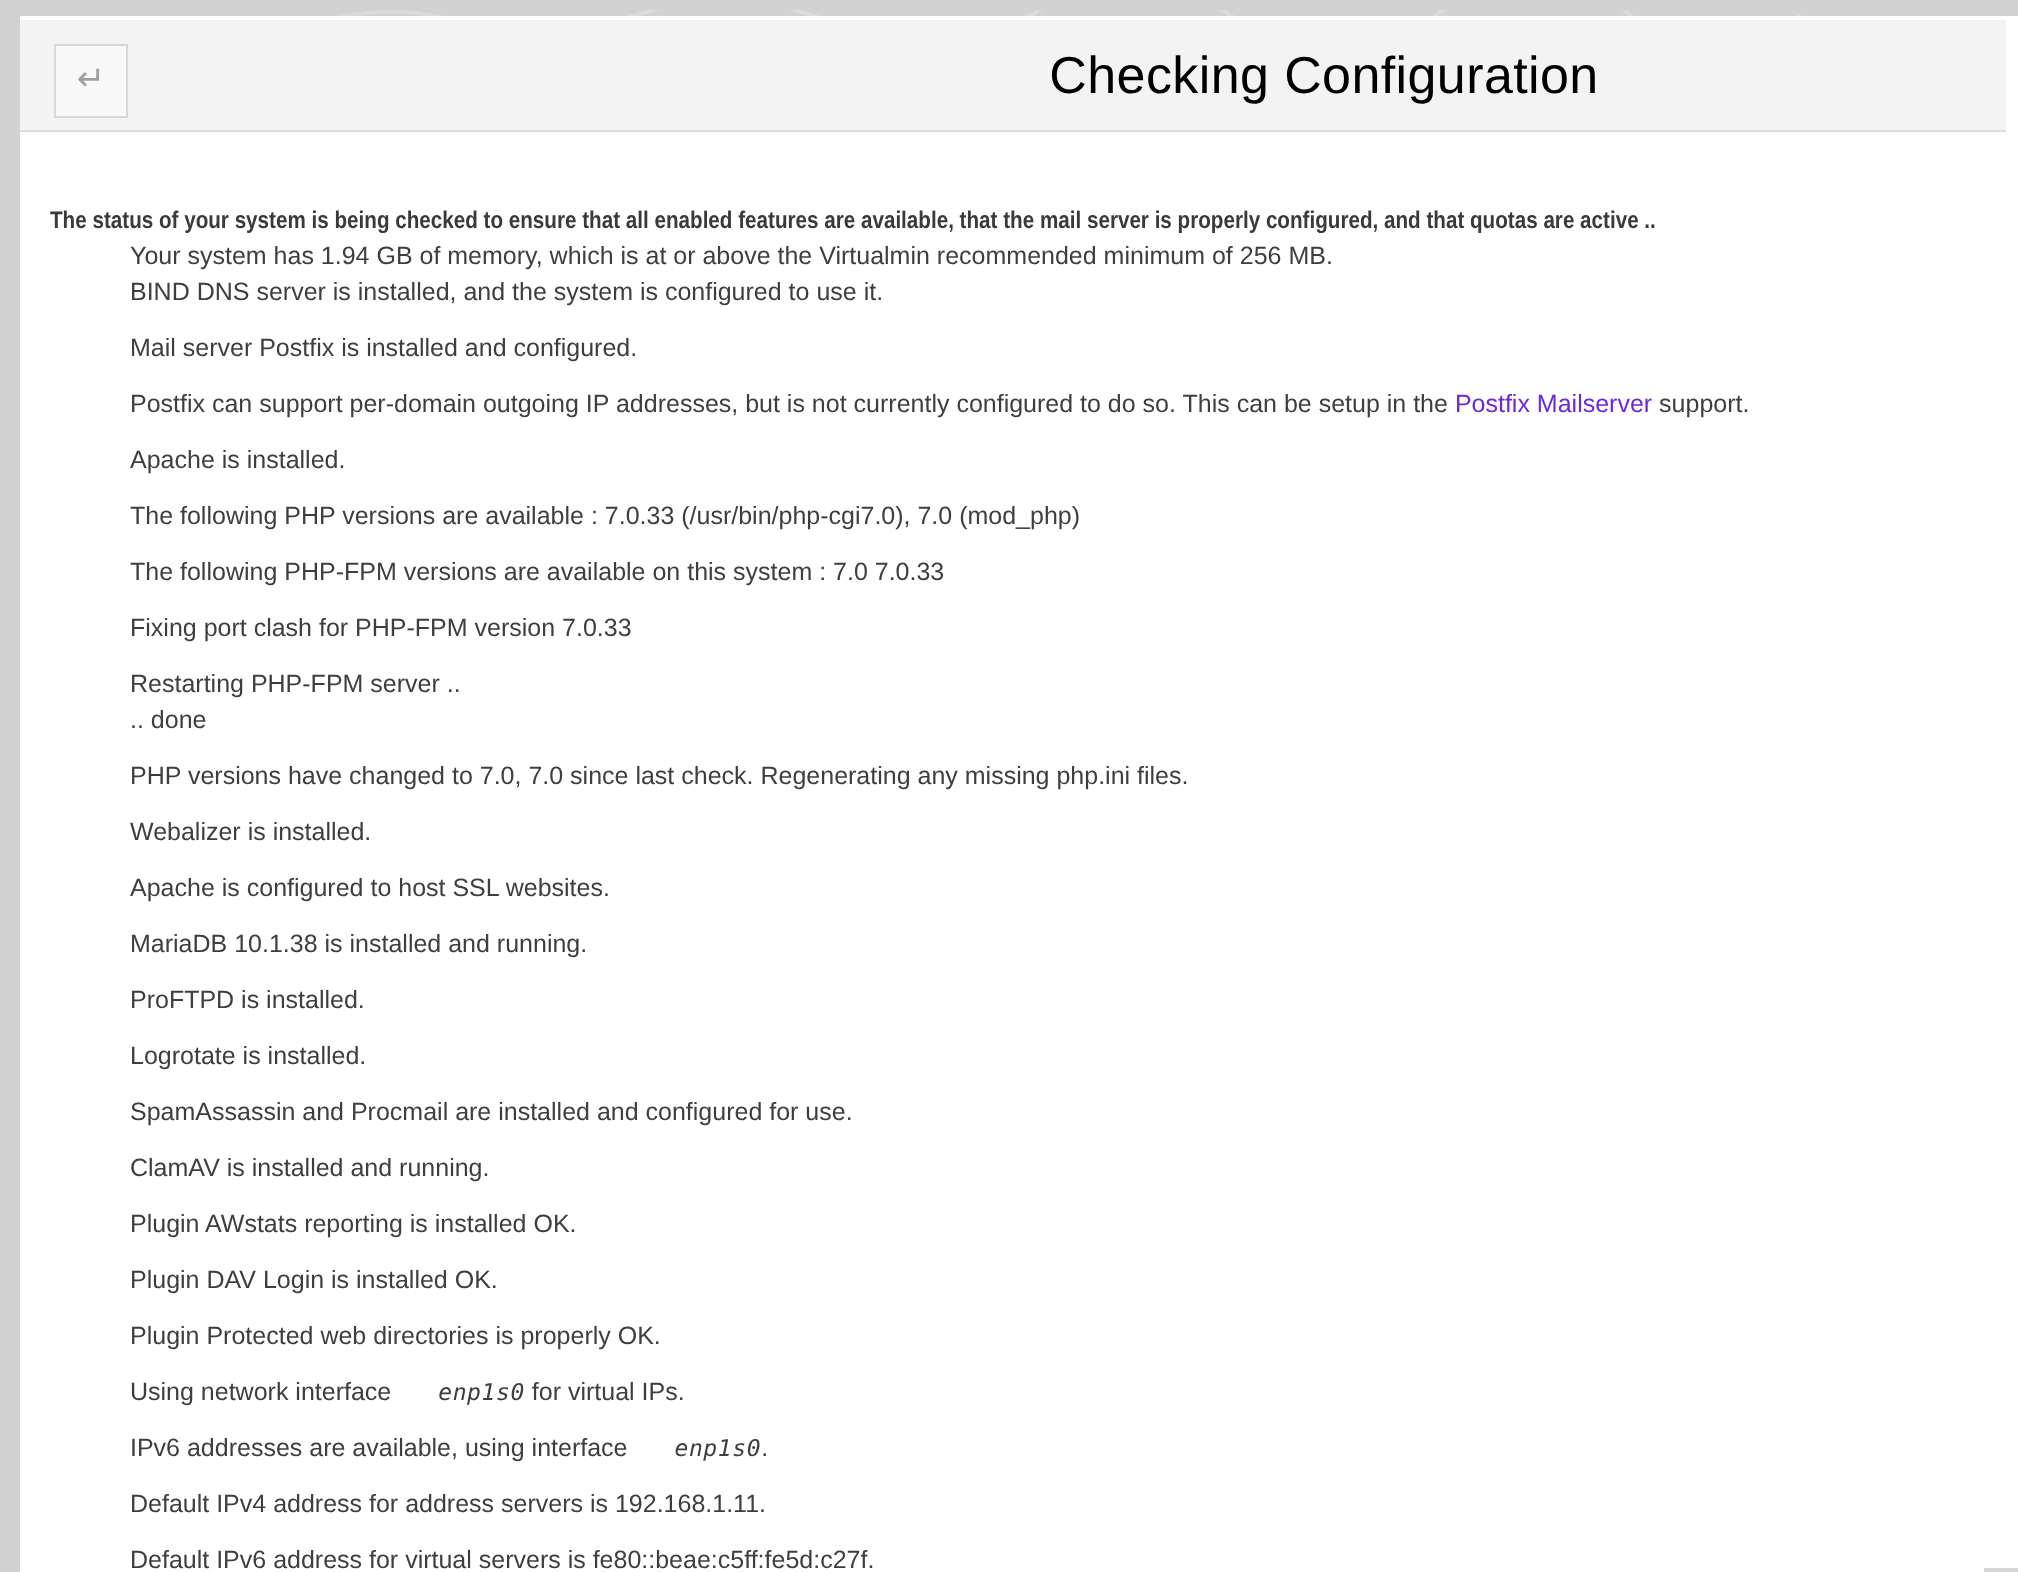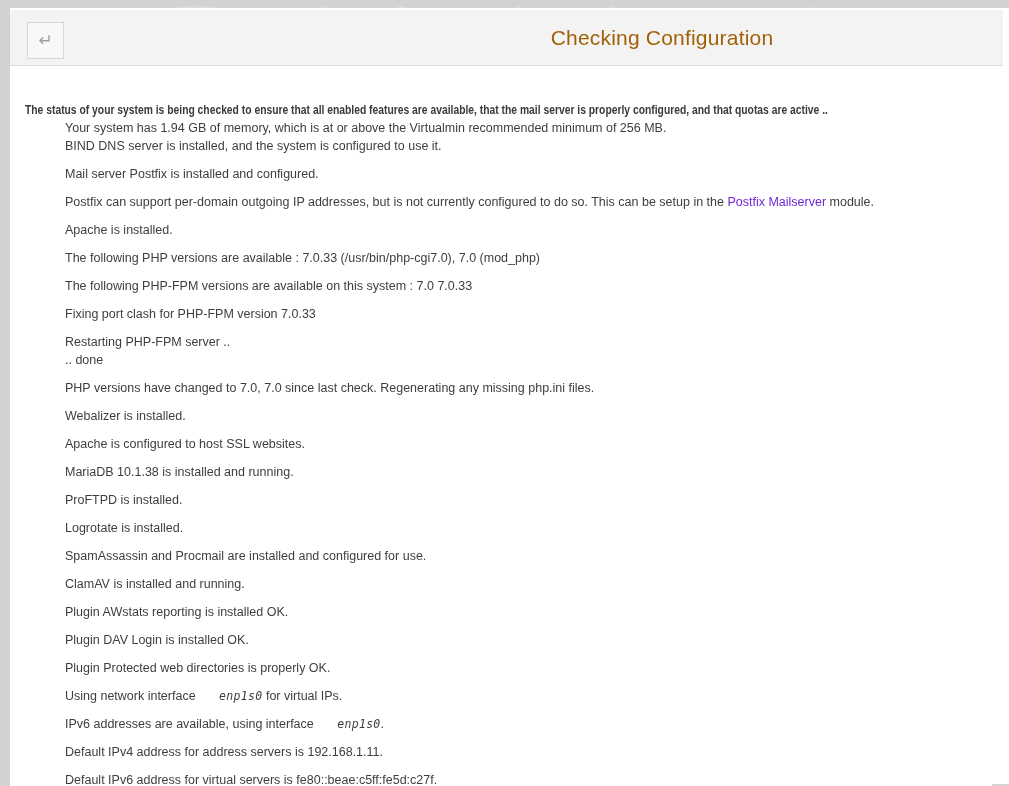--- a/index.html
+++ b/index.html
@@ -44,22 +44,22 @@
     color: #a0a0a0;
     font-size: 17px; line-height: 33px;
     text-align: center;
     padding: 0; cursor: pointer;
     font-family: "DejaVu Sans", sans-serif;
   }
   .page-title {
     position: absolute; left: 652px; top: 50%;
     transform: translate(-50%, -50%);
     margin: 0;
-    font-size: 21px; font-weight: 500;
-    color: #a16207;
+    font-size: 26px; font-weight: 500;
+    color: #000000;
     white-space: nowrap;
     letter-spacing: 0.2px;
   }
 
   
   .content {
     position: absolute; left: 10px; top: 83px;
     width: 982px;
     padding-top: 18px;
     background: #ffffff;
@@ -109,21 +109,21 @@
     <span>↵</span>
   </button>
   <h1 class="page-title">Checking Configuration</h1>
 </div>
 
 <div class="content">
   <p class="intro">The status of your system is being checked to ensure that all enabled features are available, that the mail server is properly configured, and that quotas are active ..</p>
   <p class="msg tight">Your system has 1.94 GB of memory, which is at or above the Virtualmin recommended minimum of 256 MB.</p>
   <p class="msg">BIND DNS server is installed, and the system is configured to use it.</p>
   <p class="msg">Mail server Postfix is installed and configured.</p>
-  <p class="msg"><span>Postfix can support per-domain outgoing IP addresses, but is not currently configured to do so. This can be setup in the </span><a class="link">Postfix Mailserver</a><span> module.</span></p>
+  <p class="msg"><span>Postfix can support per-domain outgoing IP addresses, but is not currently configured to do so. This can be setup in the </span><a class="link">Postfix Mailserver</a><span> support.</span></p>
   <p class="msg">Apache is installed.</p>
   <p class="msg">The following PHP versions are available : 7.0.33 (/usr/bin/php-cgi7.0), 7.0 (mod_php)</p>
   <p class="msg">The following PHP-FPM versions are available on this system : 7.0 7.0.33</p>
   <p class="msg">Fixing port clash for PHP-FPM version 7.0.33</p>
   <p class="msg tight">Restarting PHP-FPM server ..</p>
   <p class="msg">.. done</p>
   <p class="msg">PHP versions have changed to 7.0, 7.0 since last check. Regenerating any missing php.ini files.</p>
   <p class="msg">Webalizer is installed.</p>
   <p class="msg">Apache is configured to host SSL websites.</p>
   <p class="msg">MariaDB 10.1.38 is installed and running.</p>

